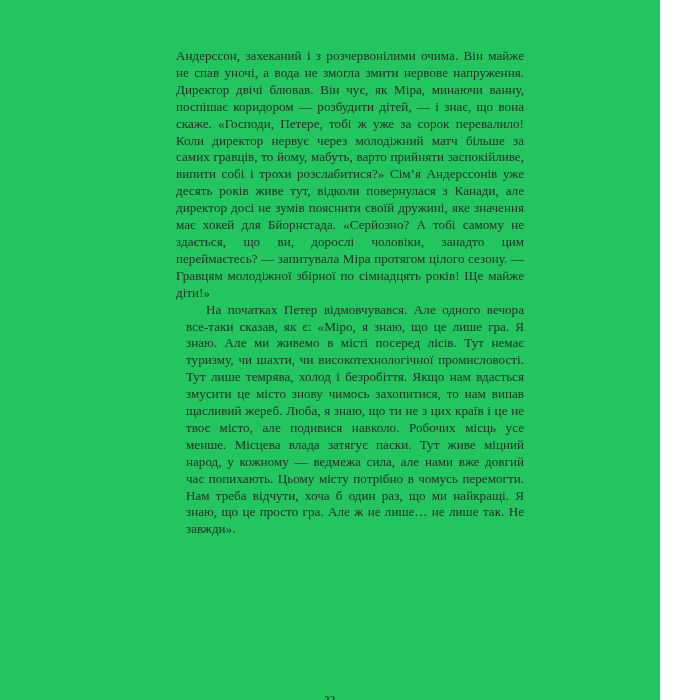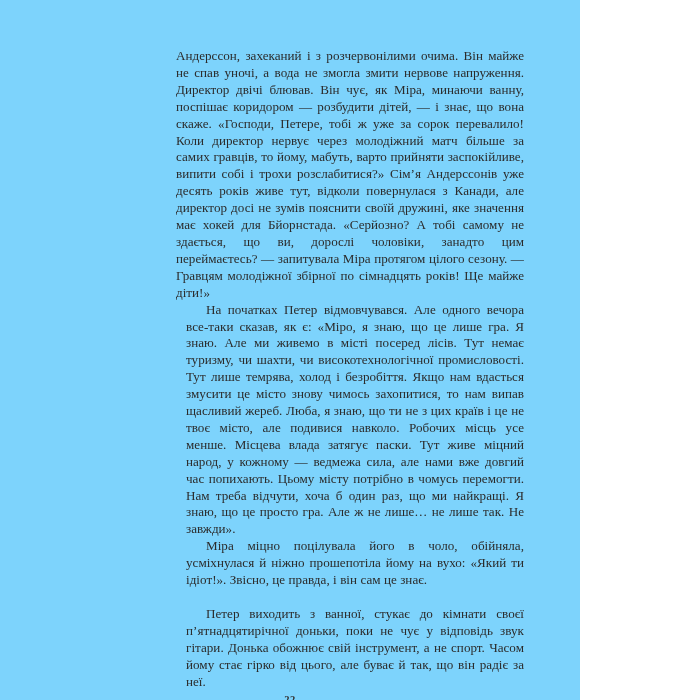--- a/index.html
+++ b/index.html
@@ -8,23 +8,23 @@
   }
   body {
     width: 700px;
     height: 700px;
     background: #ffffff;
     font-family: "Liberation Serif", "DejaVu Serif", serif;
     overflow: hidden;
   }
   .page {
     position: relative;
-    width: 580px;
+    width: 660px;
     height: 700px;
-    background: #7dd3fc;
+    background: #22c55e;
     box-sizing: border-box;
     padding-left: 29px;
   }
   .text-column {
     position: absolute;
     left: 176px;
     top: 48px;
     width: 348px;
   }
   .para {
@@ -66,19 +66,17 @@
   }
 </style>
 </head>
 <body>
 
 <div class="page">
 
   <div class="text-column">
     <p class="para no-indent">Андерссон, захеканий і з розчервонілими очима. Він майже не спав уночі, а вода не змогла змити нервове напруження. Директор двічі блював. Він чує, як Міра, минаючи ванну, поспішає коридором — розбудити дітей, — і знає, що вона скаже. «Господи, Петере, тобі ж уже за сорок перевалило! Коли директор нервує через молодіжний матч більше за самих гравців, то йому, мабуть, варто прийняти заспокійливе, випити собі і трохи розслабитися?» Сім’я Андерссонів уже десять років живе тут, відколи повернулася з Канади, але директор досі не зумів пояснити своїй дружині, яке значення має хокей для Бйорнстада. «Серйозно? А тобі самому не здається, що ви, дорослі чоловіки, занадто цим переймаєтесь? — запитувала Міра протягом цілого сезону. — Гравцям молодіжної збірної по сімнадцять років! Ще майже діти!»</p>
     <p class="para">На початках Петер відмовчувався. Але одного вечора все-таки сказав, як є: «Міро, я знаю, що це лише гра. Я знаю. Але ми живемо в місті посеред лісів. Тут немає туризму, чи шахти, чи високотехнологічної промисловості. Тут лише темрява, холод і безробіття. Якщо нам вдасться змусити це місто знову чимось захопитися, то нам випав щасливий жереб. Люба, я знаю, що ти не з цих країв і це не твоє місто, але подивися навколо. Робочих місць усе менше. Місцева влада затягує паски. Тут живе міцний народ, у кожному — ведмежа сила, але нами вже довгий час попихають. Цьому місту потрібно в чомусь перемогти. Нам треба відчути, хоча б один раз, що ми найкращі. Я знаю, що це просто гра. Але ж не лише… не лише так. Не завжди».</p>
-    <p class="para">Міра міцно поцілувала його в чоло, обійняла, усміхнулася й ніжно прошепотіла йому на вухо: «Який ти ідіот!». Звісно, це правда, і він сам це знає.</p>
-    <p class="para gap-before">Петер виходить з ванної, стукає до кімнати своєї п’ятнадцятирічної доньки, поки не чує у відповідь звук гітари. Донька обожнює свій інструмент, а не спорт. Часом йому стає гірко від цього, але буває й так, що він радіє за неї.</p>
   </div>
 
   <div class="folio">22</div>
 
 </div>
 
 </body></html>

